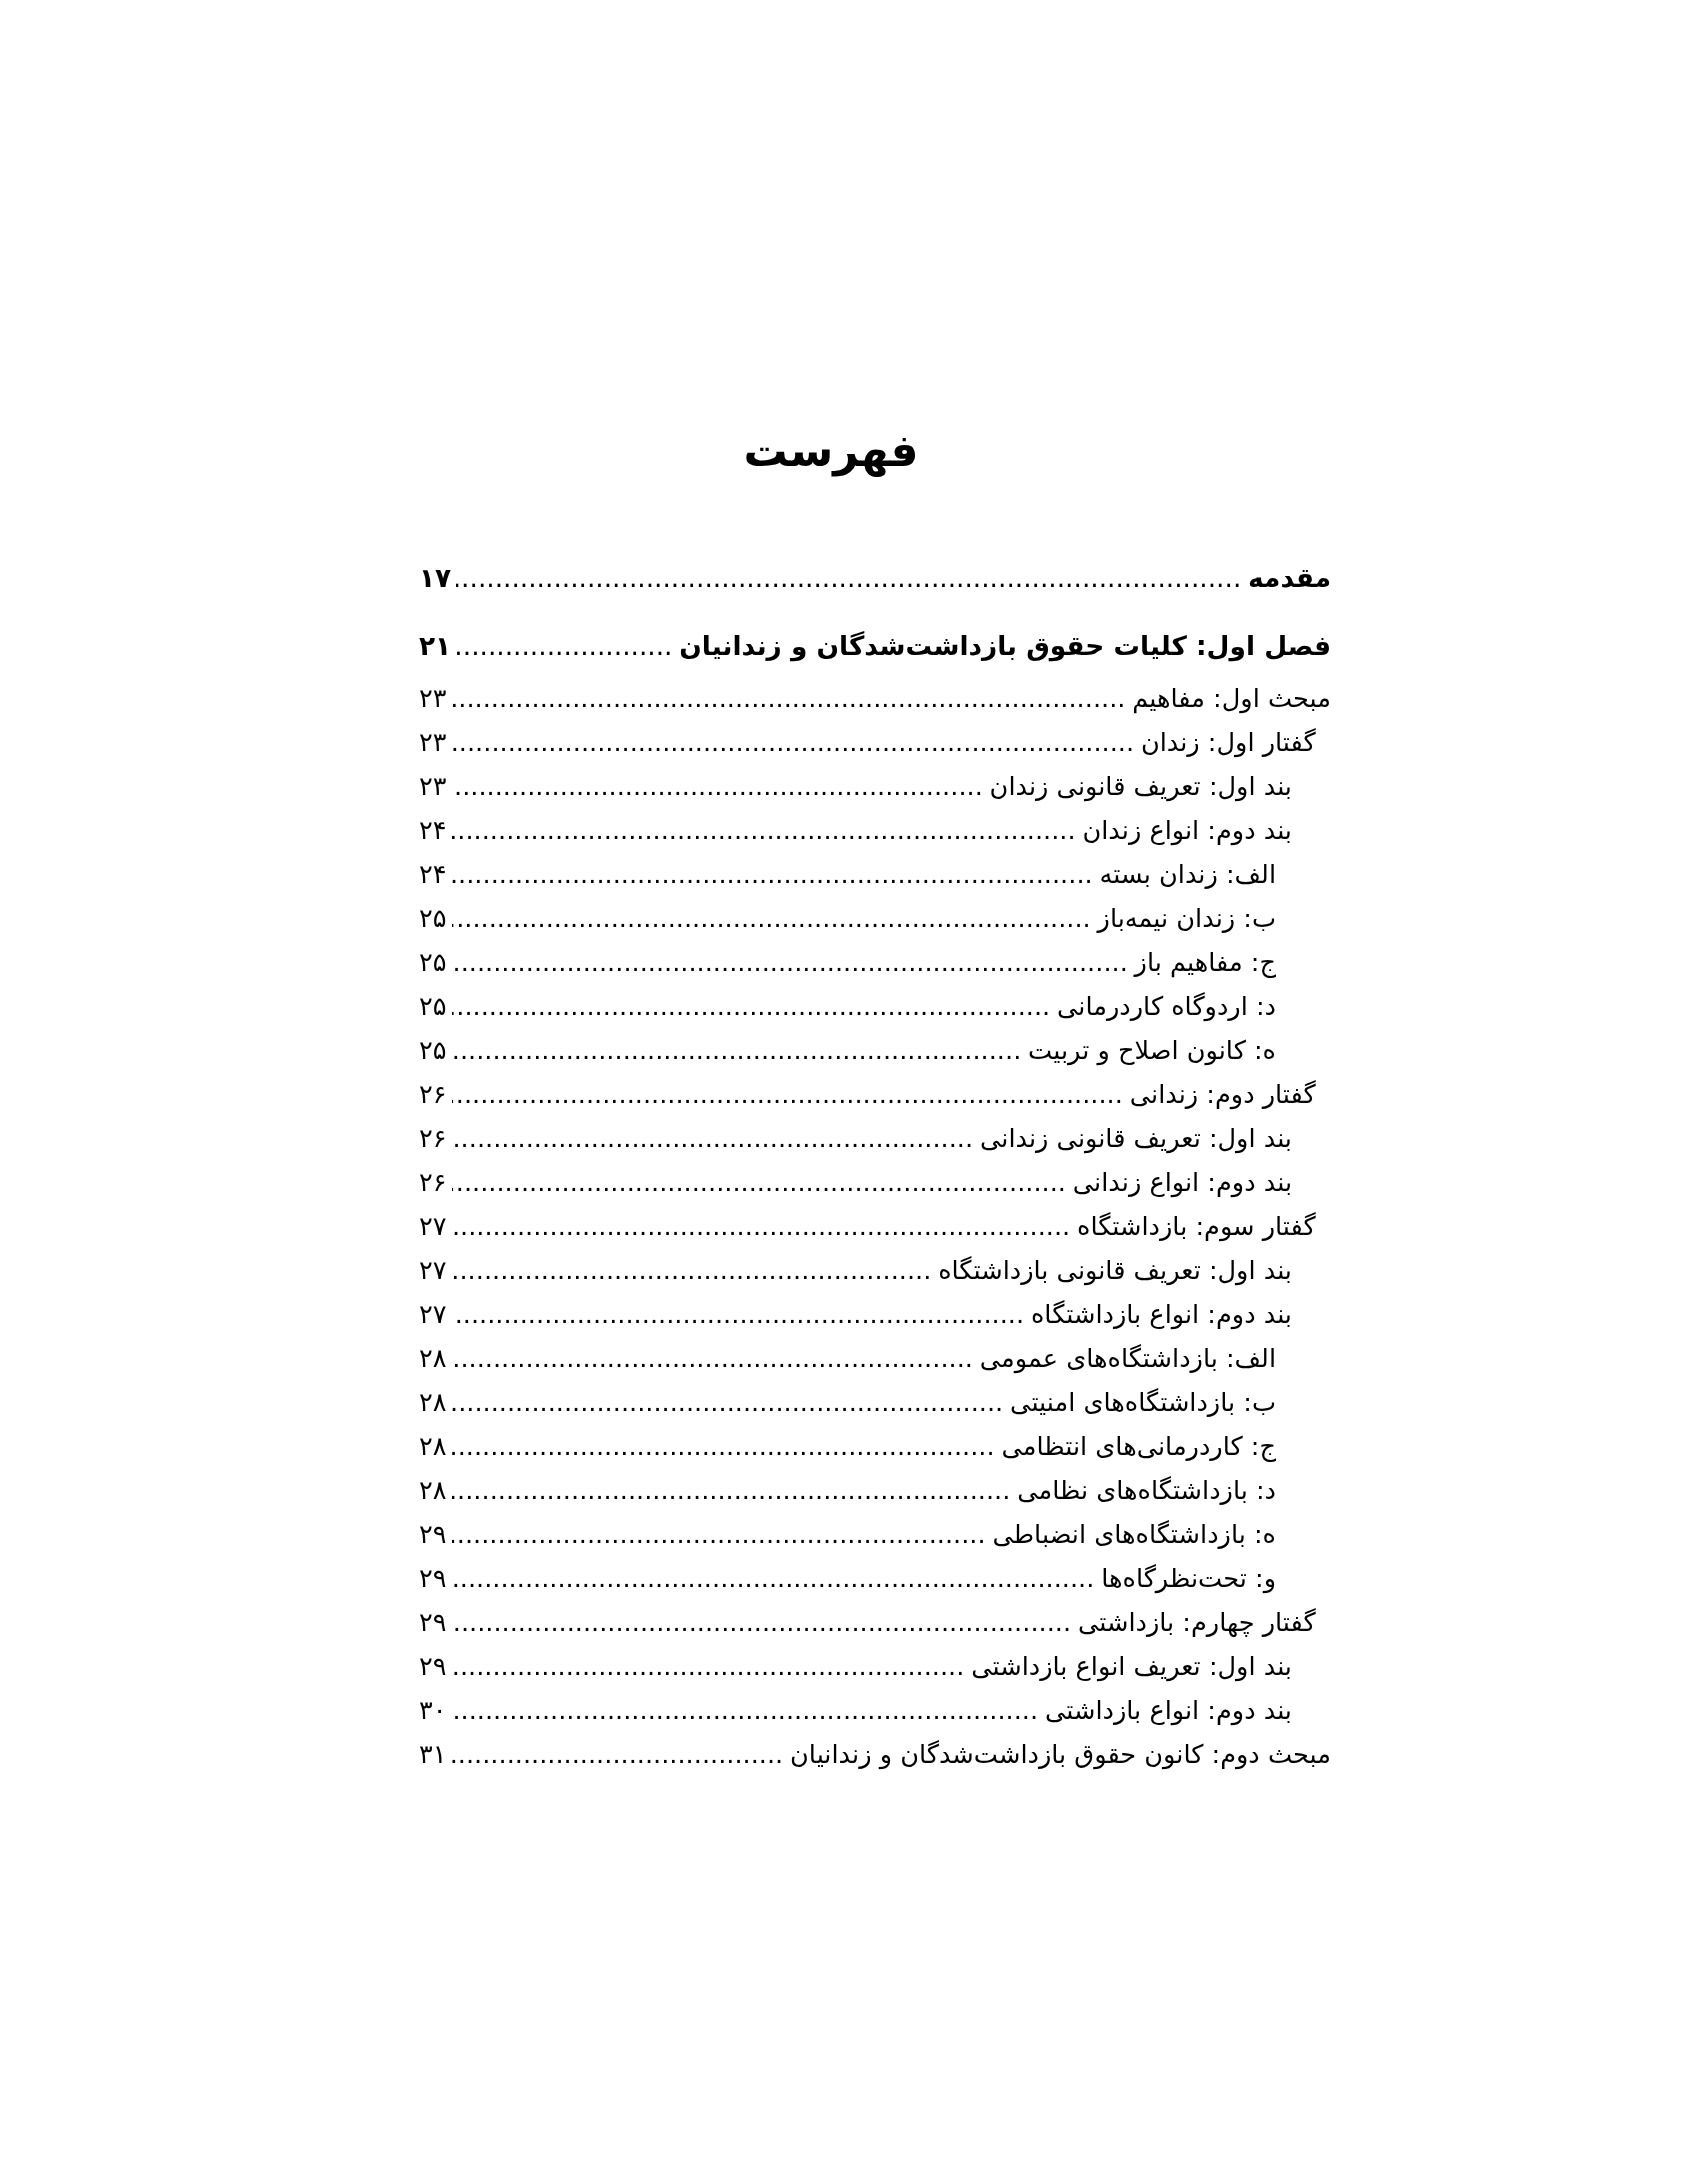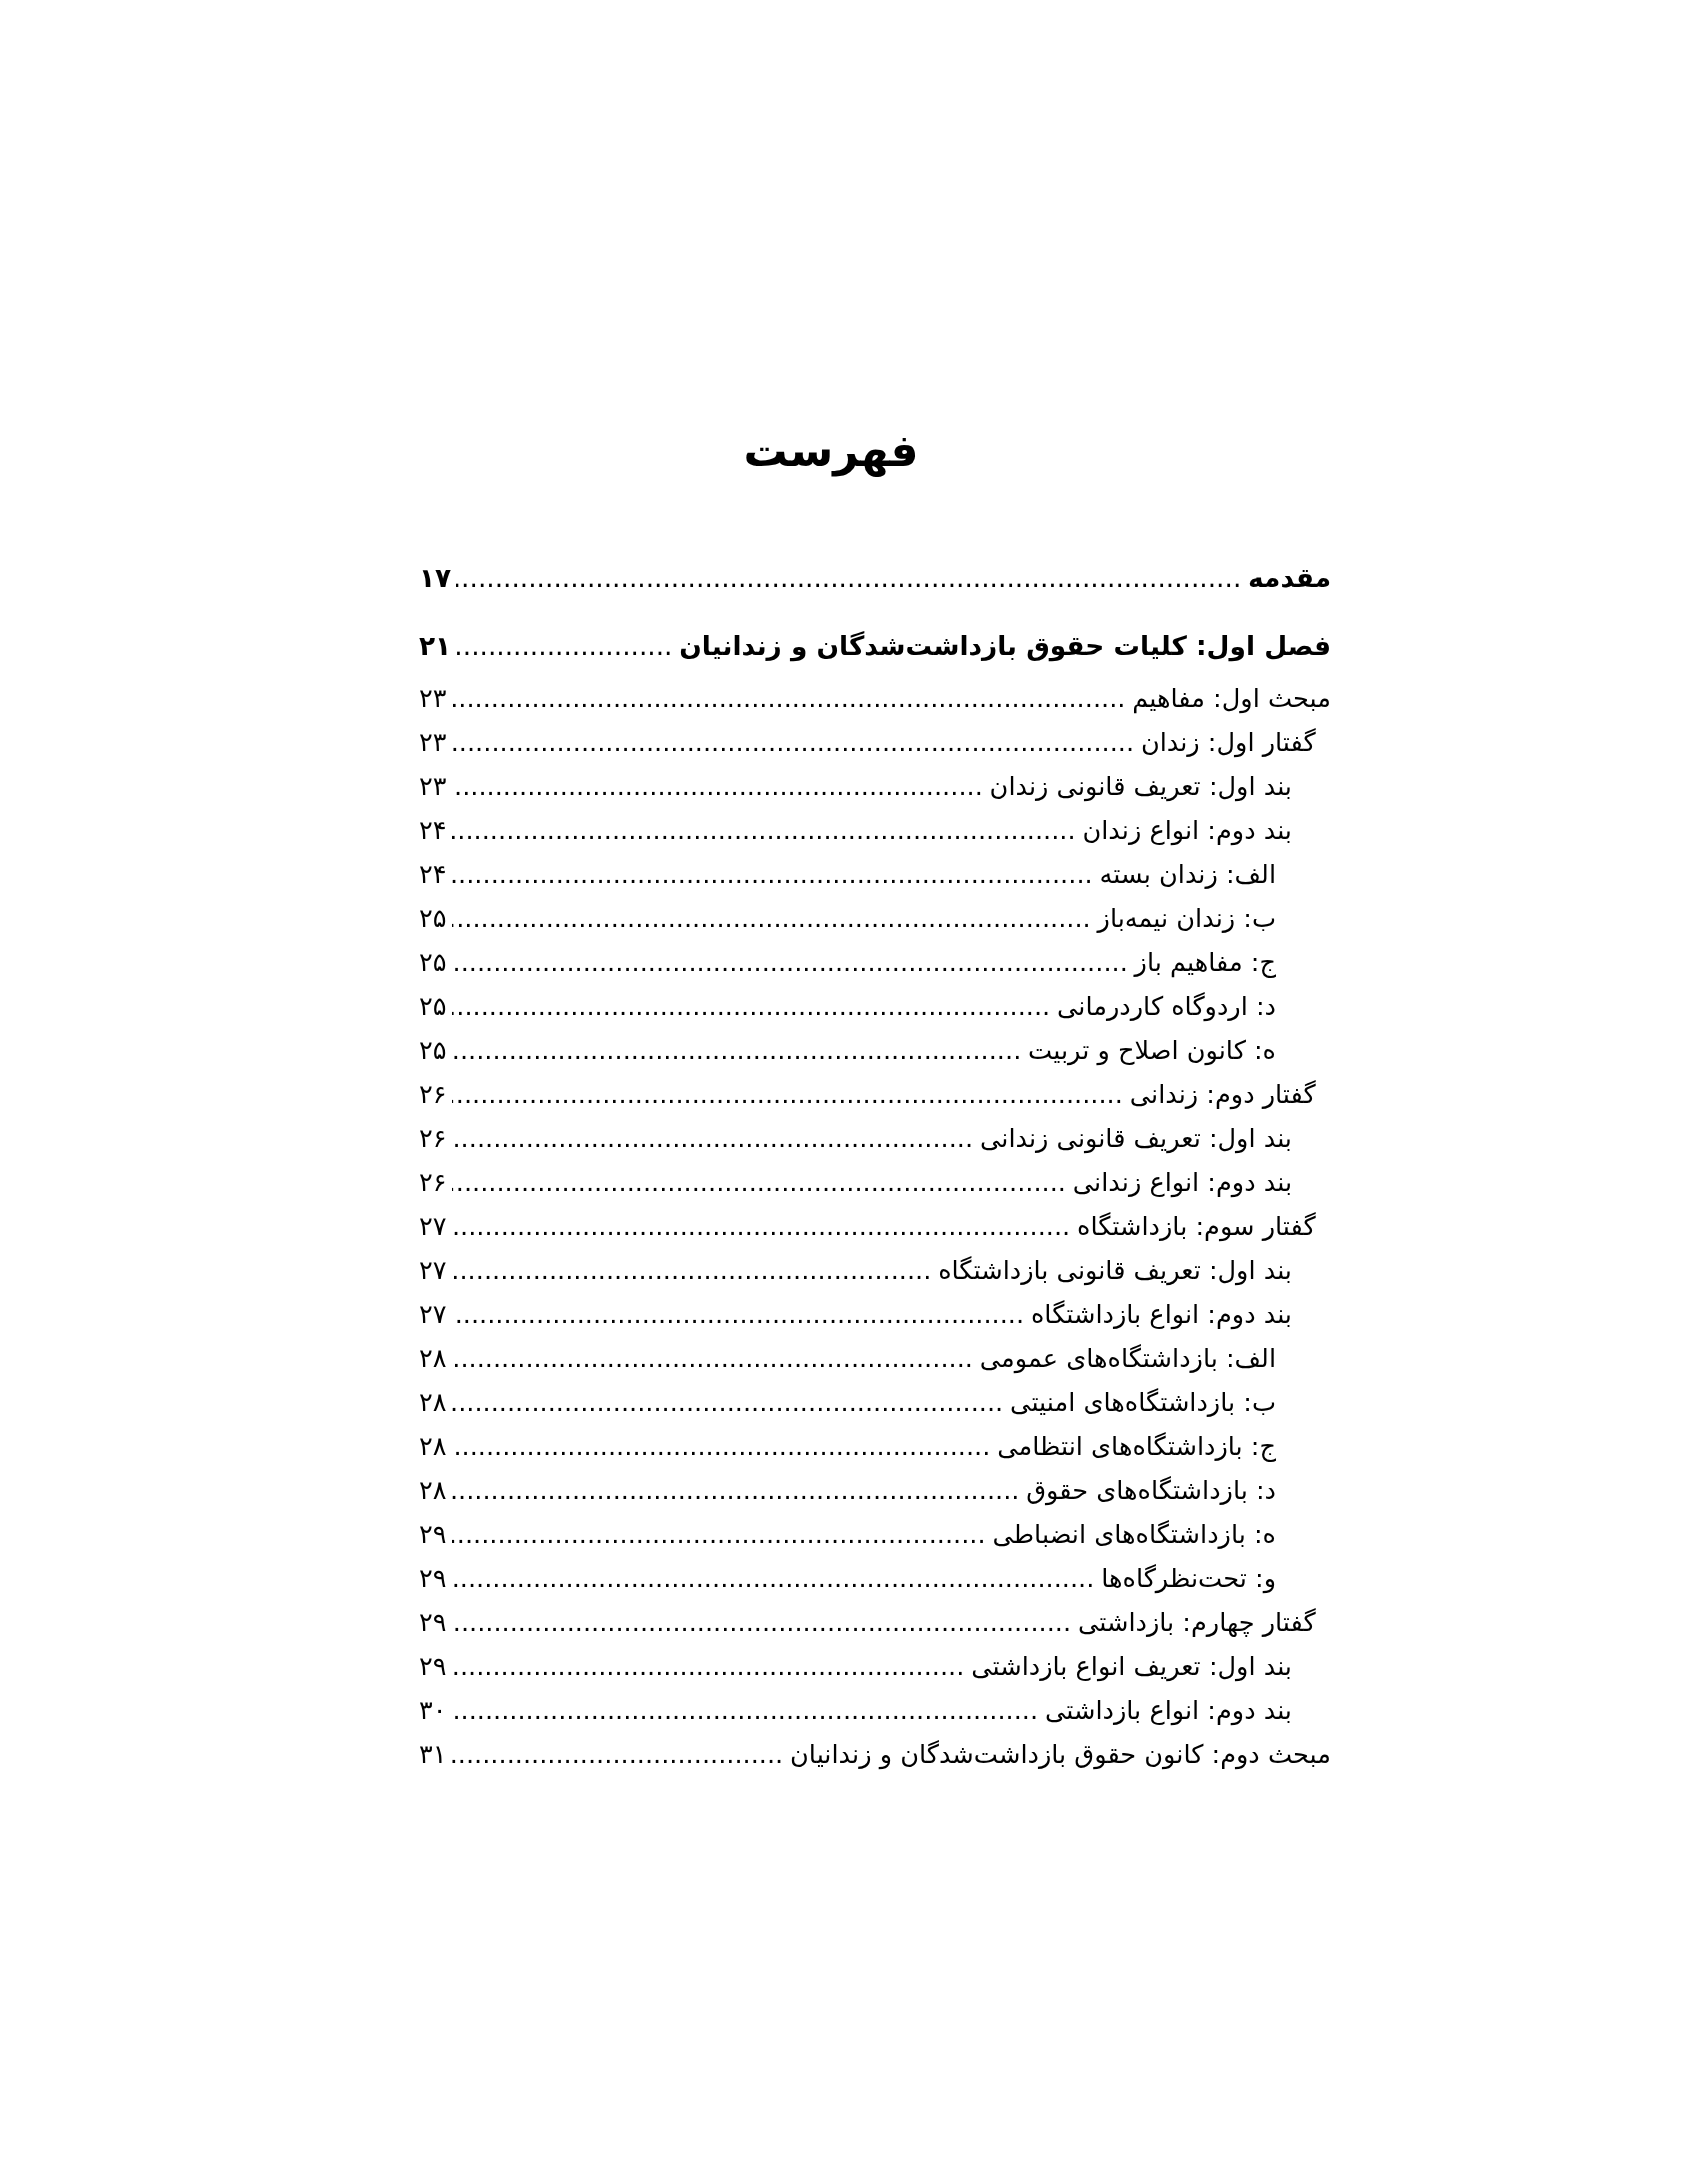--- a/index.html
+++ b/index.html
@@ -190,27 +190,27 @@
     <span class="toc-page">۲۸</span>
   </div>
 
   <div class="toc-row lv3">
     <span class="toc-label">ب: بازداشتگاه‌های امنیتی</span>
     <span class="leader"></span>
     <span class="toc-page">۲۸</span>
   </div>
 
   <div class="toc-row lv3">
-    <span class="toc-label">ج: بازداشتگاه‌های انتظامی</span>
-    <span class="leader"></span>
-    <span class="toc-page">۲۸</span>
-  </div>
-
-  <div class="toc-row lv3">
-    <span class="toc-label">د: بازداشتگاه‌های حقوق</span>
+    <span class="toc-label">ج: کاردرمانی‌های انتظامی</span>
+    <span class="leader"></span>
+    <span class="toc-page">۲۸</span>
+  </div>
+
+  <div class="toc-row lv3">
+    <span class="toc-label">د: بازداشتگاه‌های نظامی</span>
     <span class="leader"></span>
     <span class="toc-page">۲۸</span>
   </div>
 
   <div class="toc-row lv3">
     <span class="toc-label">ه: بازداشتگاه‌های انضباطی</span>
     <span class="leader"></span>
     <span class="toc-page">۲۹</span>
   </div>
 

